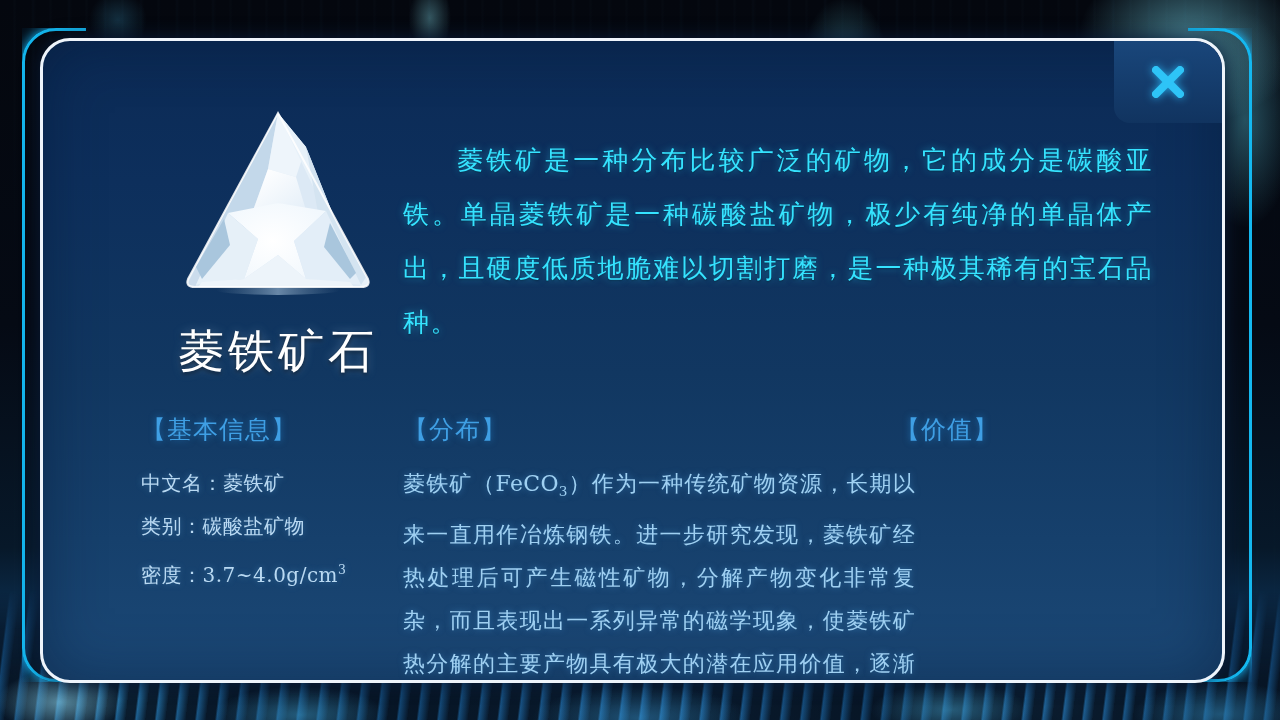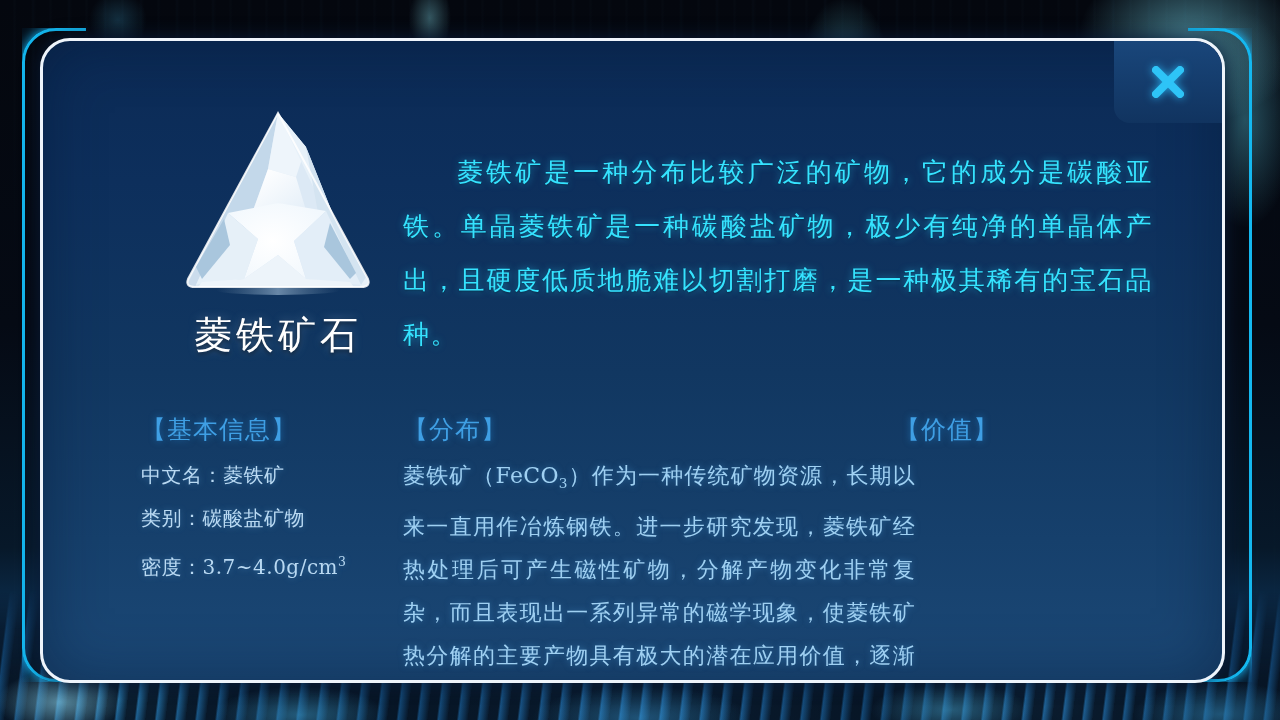--- a/index.html
+++ b/index.html
@@ -106,50 +106,50 @@
 
   
   #gem-block {
     position: absolute;
     left: 100px; top: 66px;
     width: 270px;
     text-align: center;
   }
   #gem-img { display:block; margin: 0 auto; }
   #gem-title {
-    margin-top: 3px;
+    margin-top: 14px;
     color: #ffffff;
-    font-size: 38px;
+    font-size: 46px;
     letter-spacing: 4px;
     font-family: "DejaVu Serif", "Liberation Serif", serif;
     text-shadow: 0 2px 4px rgba(0,0,0,0.55), 0 0 10px rgba(180,220,255,0.35);
   }
 
   
   #description {
     position: absolute;
-    left: 360px; top: 104px;
+    left: 360px; top: 92px;
     width: 750px;
     color: #35e3ff;
     font-size: 26px;
     line-height: 54px;
     letter-spacing: 1.5px;
     text-indent: 54px;
     text-align: justify;
     text-shadow: 0 0 7px rgba(40,210,255,0.55), 0 1px 2px rgba(0,20,40,0.7);
     font-family: "DejaVu Serif", "Liberation Serif", serif;
   }
 
   
   .col { position: absolute; top: 372px; }
   .col-head {
     color: #3f9fe4;
     font-size: 25px;
     letter-spacing: 1px;
-    margin-bottom: 8px;
+    margin-bottom: 16px;
     text-shadow: 0 0 7px rgba(40,150,230,0.55);
     font-family: "DejaVu Serif", "Liberation Serif", serif;
   }
   .col-line {
     color: #b9d9f2;
     font-size: 20px;
     line-height: 43px;
     letter-spacing: 0.5px;
     text-shadow: 0 0 6px rgba(90,170,230,0.45);
     font-family: "DejaVu Serif", "Liberation Serif", serif;

